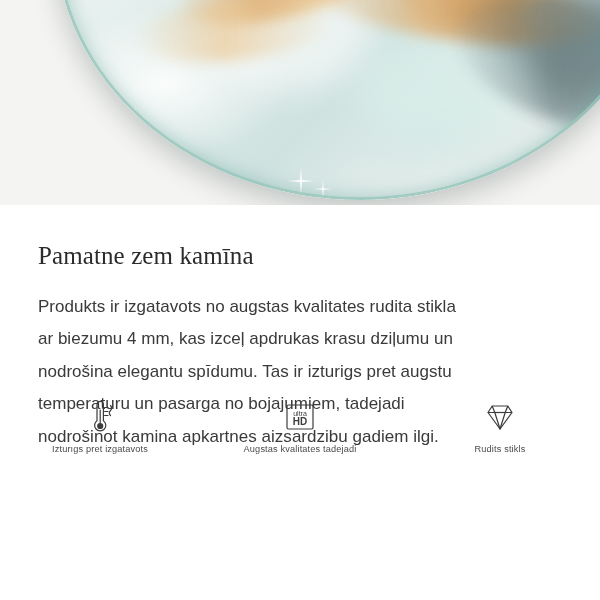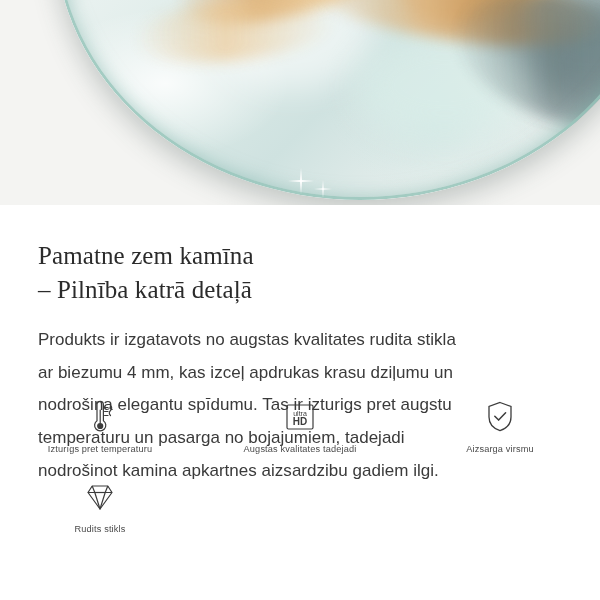--- a/index.html
+++ b/index.html
@@ -199,64 +199,54 @@
       <div class="vein v5"></div>
       <div class="disc-edge"></div>
     </div>
     <div class="sparkle sp1"></div>
     <div class="sparkle sp2"></div>
   </div>
 
   <div class="content">
     <h1 class="heading">
       <span>Pamatne zem kamīna</span>
-      <span class="line2">– Pilnība katrā detaļā</span>
     </h1>
     <p class="body-text">Produkts ir izgatavots no augstas kvalitates rudita stikla ar biezumu 4 mm, kas izceļ apdrukas krasu dziļumu un nodrošina elegantu spīdumu. Tas ir izturigs pret augstu temperaturu un pasarga no bojajumiem, tadejadi nodrošinot kamina apkartnes aizsardzibu gadiem ilgi.</p>
   </div>
 
   <div class="features">
 
     <div class="feature">
       <div class="feature-icon">
         <svg width="34" height="38" viewBox="0 0 34 38">
           <g fill="none" stroke="#3c3c3c" stroke-width="1.2" stroke-linecap="round">
             <path d="M14 6.5a3.2 3.2 0 0 1 6.4 0v16.2a5.6 5.6 0 1 1-6.4 0z"></path>
             <line x1="17.2" y1="12" x2="17.2" y2="25"></line>
             <line x1="21.6" y1="9.5" x2="25" y2="9.5"></line>
             <line x1="21.6" y1="13.5" x2="25" y2="13.5"></line>
             <line x1="21.6" y1="17.5" x2="25" y2="17.5"></line>
             <path d="M27.5 7.5c1.6 1.6 1.6 3.4 0 5s-1.6 3.4 0 5"></path>
           </g>
           <circle cx="17.2" cy="28" r="3.1" fill="#3c3c3c"></circle>
         </svg>
       </div>
-      <div class="feature-label">Izturıgs pret temperaturu</div>
+      <div class="feature-label">Izturıgs pret izgatavots</div>
     </div>
 
     <div class="feature">
       <div class="feature-icon">
         <svg width="36" height="34" viewBox="0 0 36 34">
           <rect x="5" y="5" width="26" height="24" rx="1.5" fill="none" stroke="#3c3c3c" stroke-width="1.2"></rect>
           <text x="18" y="15.5" font-family="Liberation Sans, sans-serif" font-size="7" fill="#3c3c3c" text-anchor="middle">ultra</text>
           <text x="18" y="25" font-family="Liberation Sans, sans-serif" font-size="10" font-weight="bold" fill="#3c3c3c" text-anchor="middle">HD</text>
         </svg>
       </div>
       <div class="feature-label">Augstas kvalitates tadejadi</div>
     </div>
 
-    <div class="feature">
-      <div class="feature-icon">
-        <svg width="34" height="38" viewBox="0 0 34 38">
-          <path d="M17 4.5l11 4v10.5c0 7-4.8 11.6-11 13.6-6.2-2-11-6.6-11-13.6V8.5z" fill="none" stroke="#3c3c3c" stroke-width="1.3"></path>
-          <path d="M11.8 18.2l3.8 3.9 7-7.4" fill="none" stroke="#3c3c3c" stroke-width="1.5" stroke-linecap="round" stroke-linejoin="round"></path>
-        </svg>
-      </div>
-      <div class="feature-label">Aizsarga virsmu</div>
-    </div>
 
     <div class="feature">
       <div class="feature-icon">
         <svg width="38" height="34" viewBox="0 0 38 34">
           <g fill="none" stroke="#3c3c3c" stroke-width="1.2" stroke-linejoin="round">
             <path d="M7 12.5h24L19 29z"></path>
             <path d="M7 12.5l4.2-6.5h15.6l4.2 6.5"></path>
             <path d="M11.2 6l2.6 6.5L19 29l5.2-16.5L26.8 6"></path>
             <path d="M13.8 12.5h10.4"></path>
           </g>

